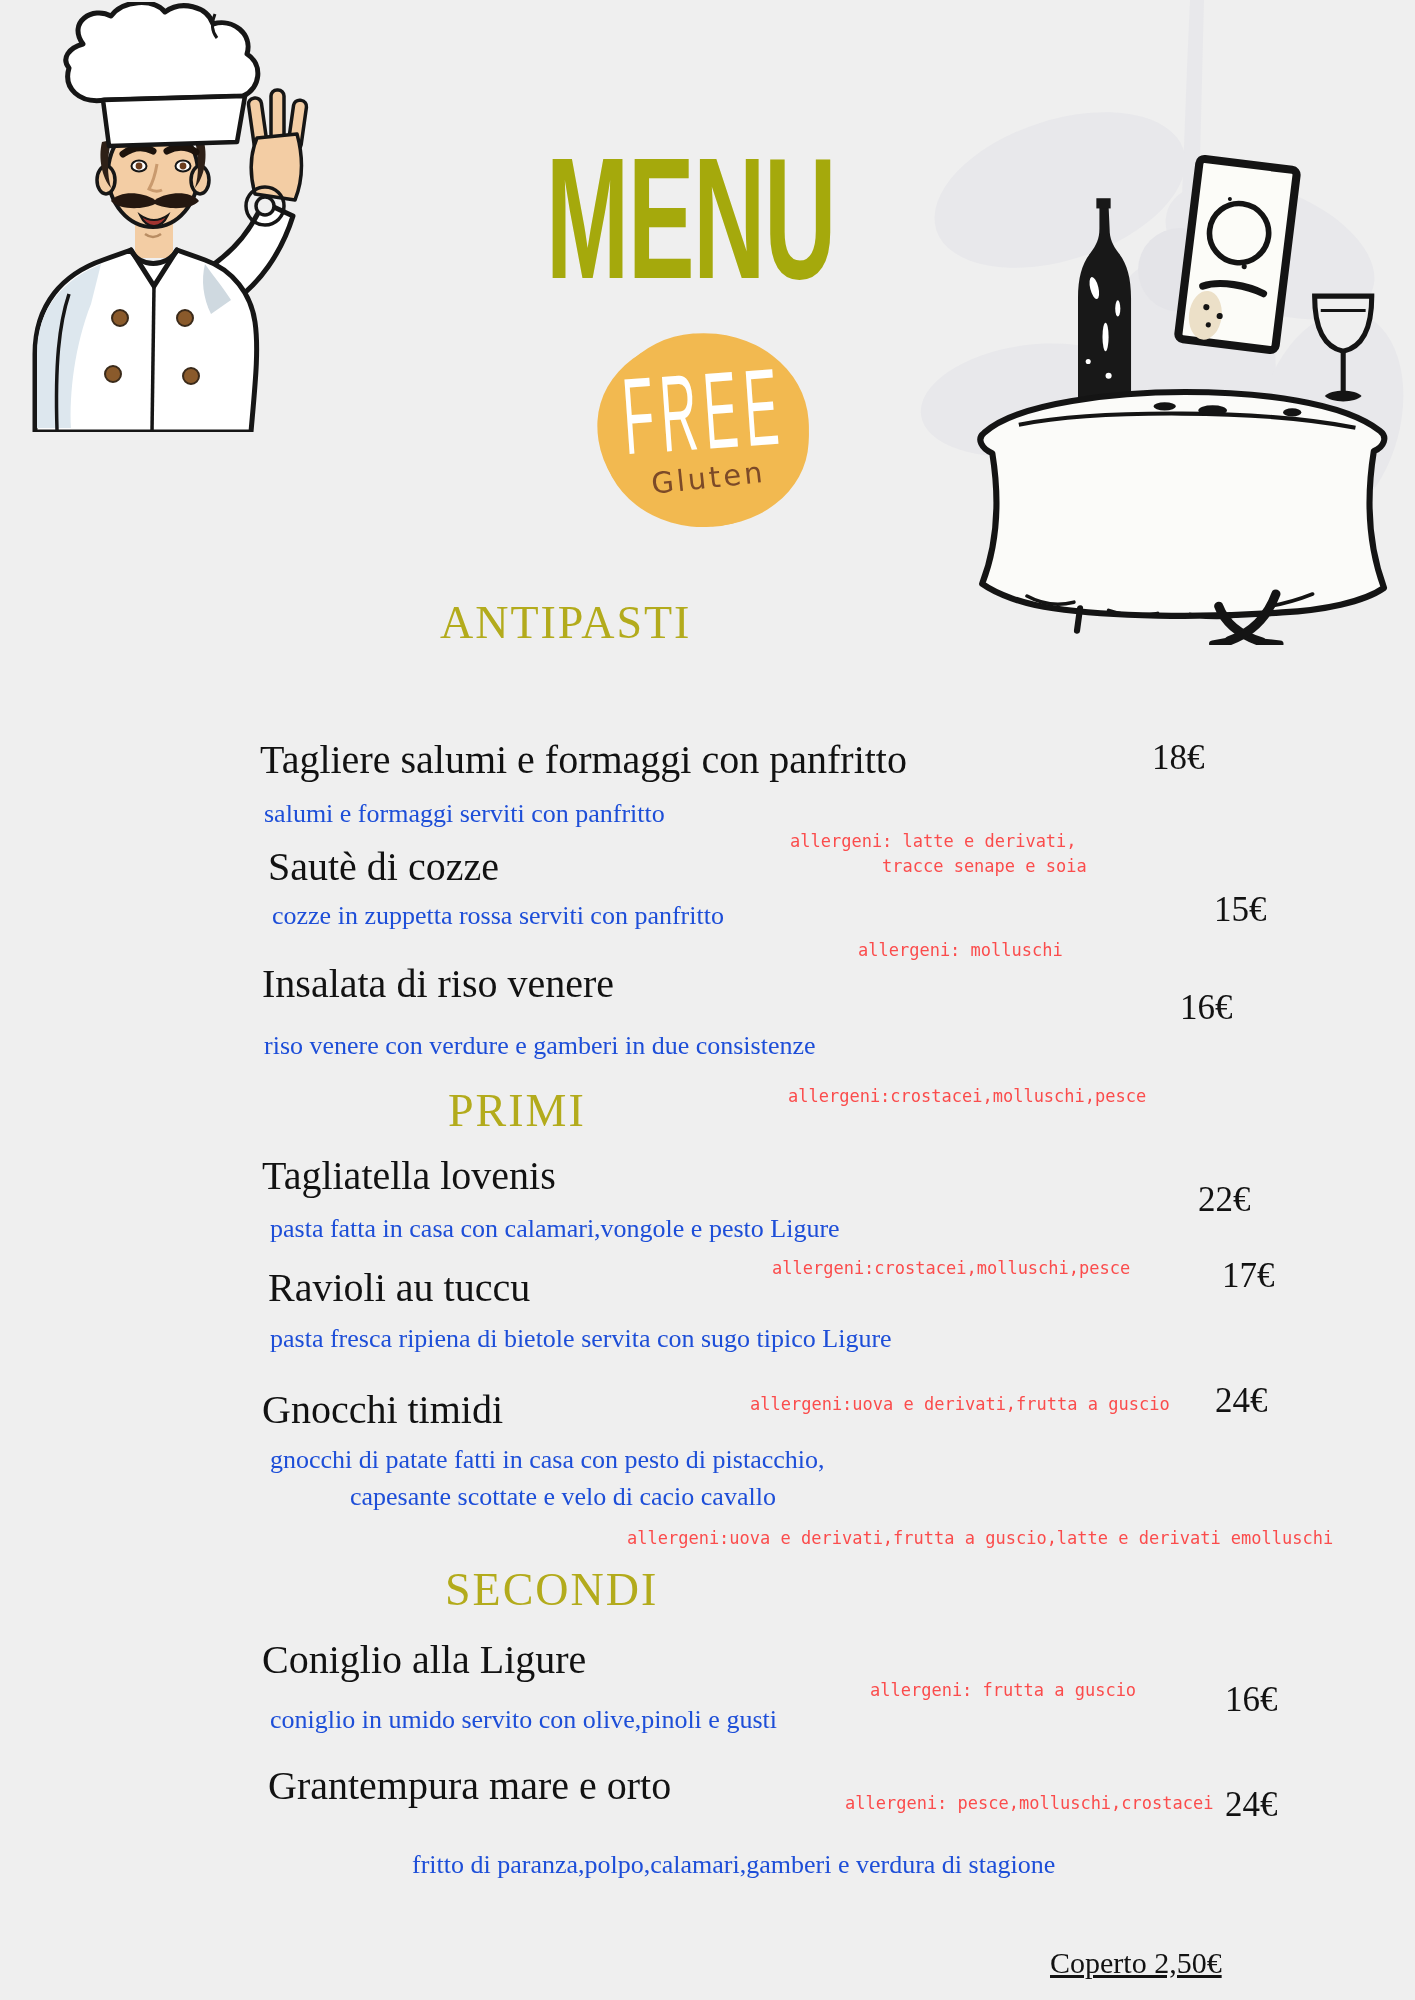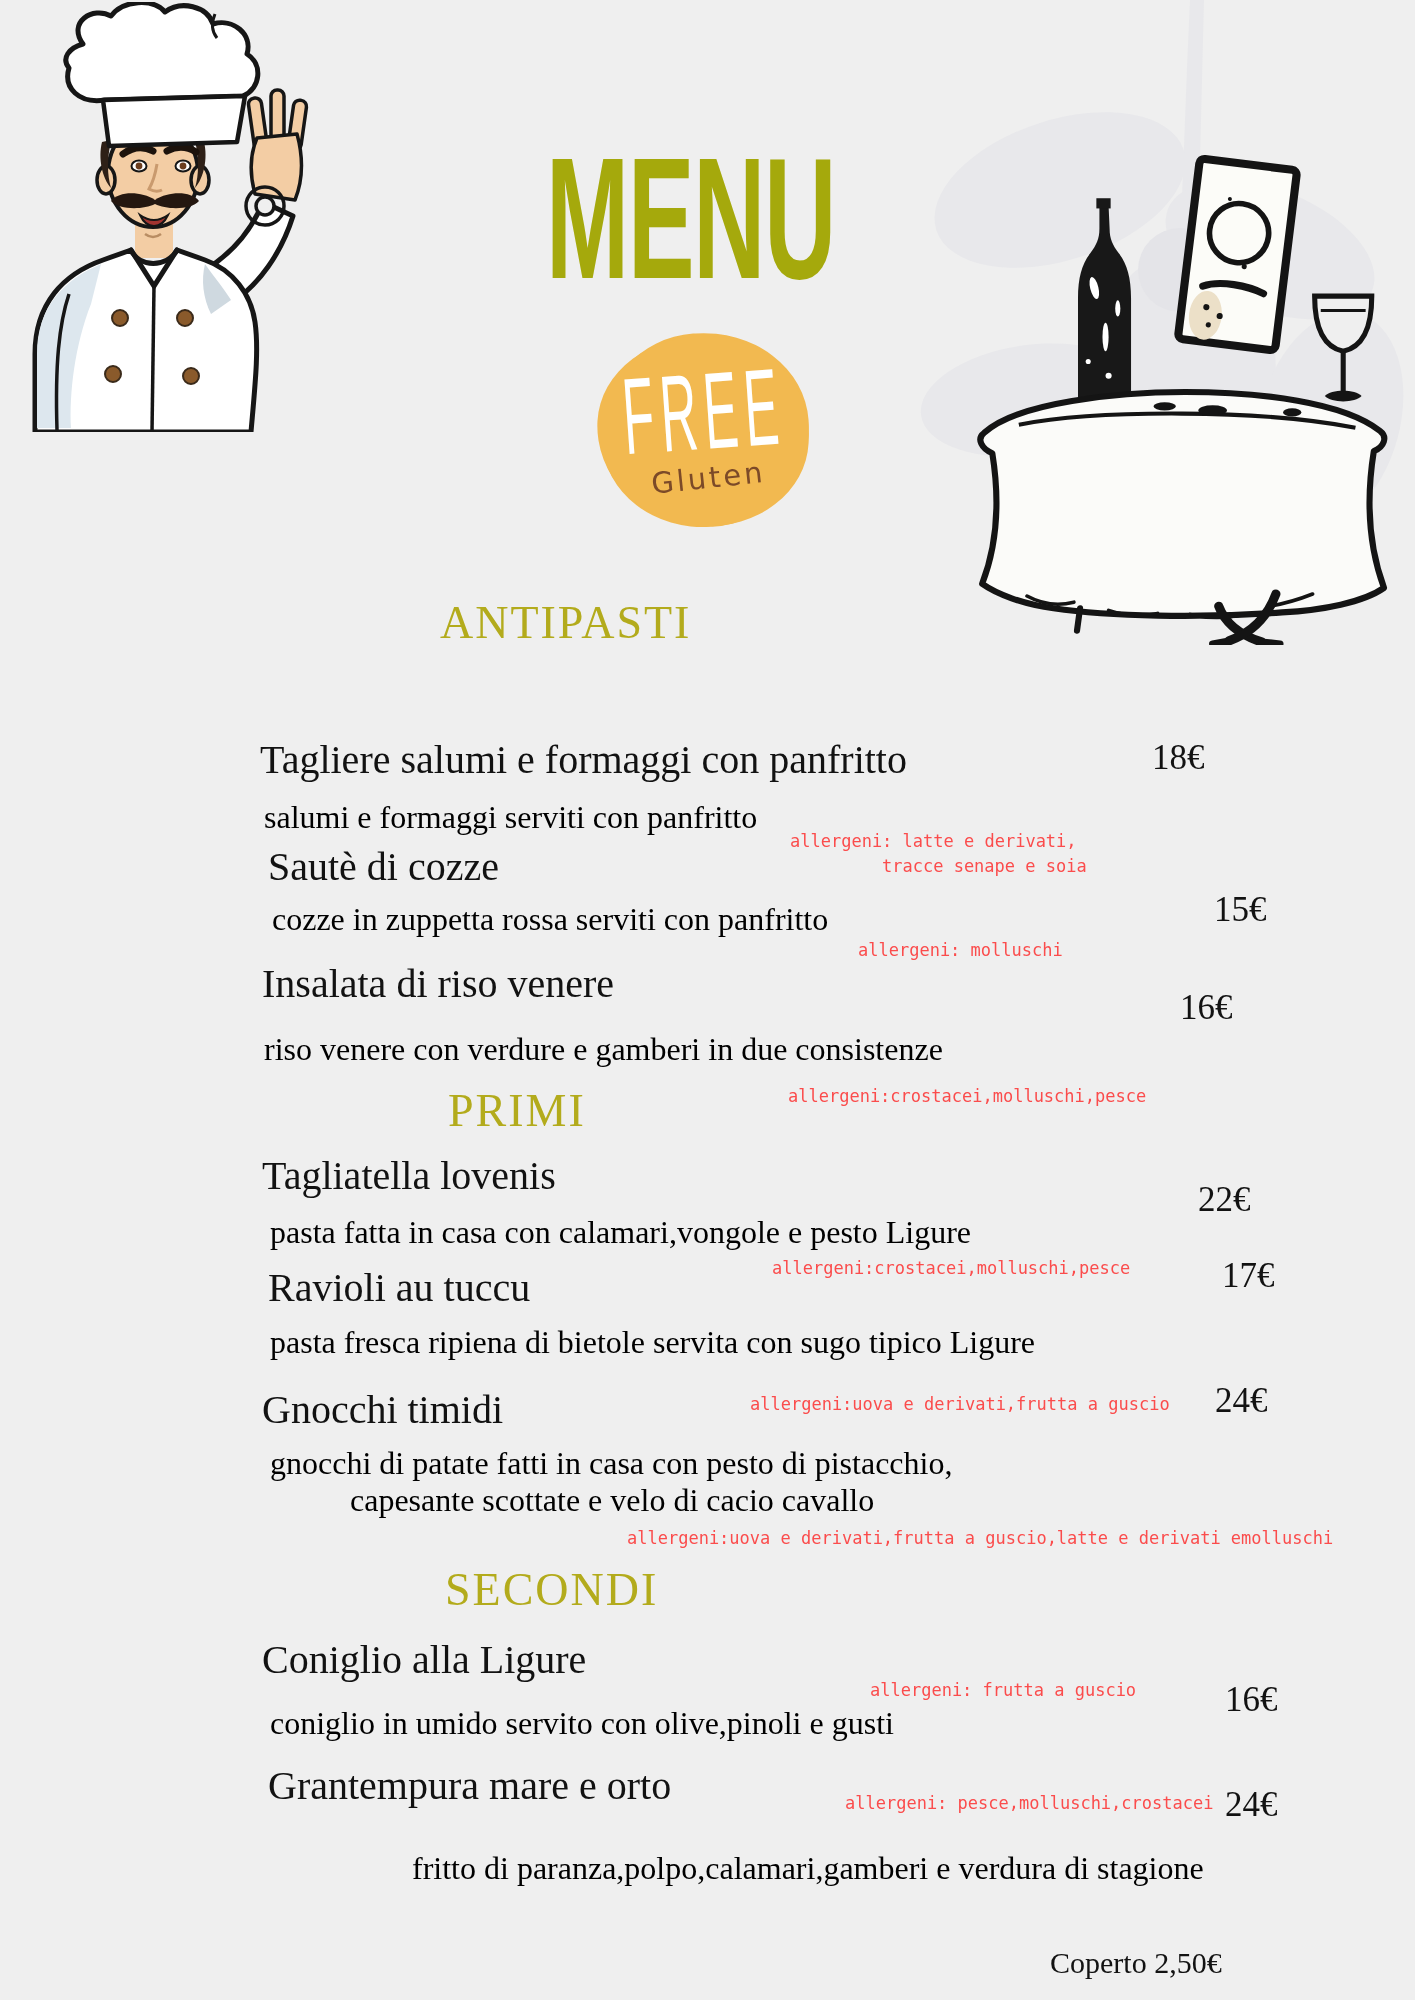--- a/index.html
+++ b/index.html
@@ -8,27 +8,27 @@
   .abs{position:absolute;white-space:nowrap;}
   
   .menu-title{font-family:"Liberation Sans",sans-serif;font-weight:bold;font-size:172px;
               line-height:1;color:#a5a90c;transform:scaleX(0.58);transform-origin:left top;
               letter-spacing:-2px;}
   
   .sec{font-size:46px;letter-spacing:2px;color:#b3ab1c;}
   
   .t{font-size:40px;color:#121212;}
   
-  .d{font-size:32px;color:#000000;}
+  .d{font-size:26px;color:#1d4ed8;}
   
   .p{font-size:35px;color:#121212;}
   
   .a{font-family:"DejaVu Sans Mono",monospace;font-size:17px;color:#fb4c4c;}
   
-  .coperto{font-size:30px;color:#121212;}
+  .coperto{font-size:30px;color:#121212;text-decoration:underline;}
   
   .badge{position:absolute;left:601px;top:333px;width:208px;height:194px;
          background:#f2b950;border-radius:48% 52% 50% 50%/51% 49% 52% 48%;
          transform:rotate(-4deg);}
   .badge::before{content:"";position:absolute;left:-4px;top:3px;width:212px;height:190px;
          background:#f2b950;border-radius:52% 48% 49% 51%/48% 52% 47% 53%;
          transform:rotate(7deg);z-index:0;}
   .badge-free{position:absolute;left:0;right:0;top:16px;text-align:center;z-index:1;
          font-family:"Liberation Sans",sans-serif;font-size:62px;font-weight:400;color:#ffffff;
          letter-spacing:8px;transform:scaleY(1.75) scaleX(0.82);transform-origin:center top;}

